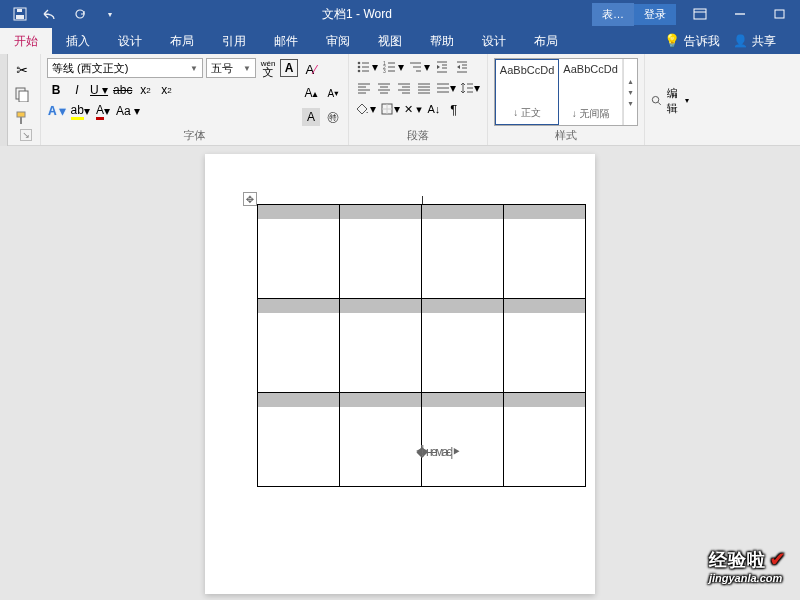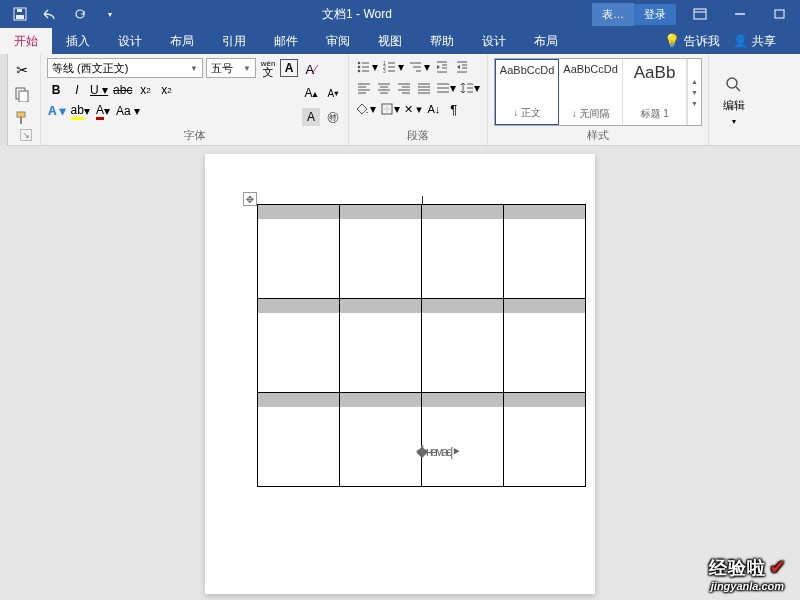--- a/index.html
+++ b/index.html
@@ -40,37 +40,37 @@
     .para-col { display: flex; flex-direction: column; gap: 3px; }
     .para-row { display: flex; gap: 2px; }
     
     .styles-gallery { display: flex; border: 1px solid #ababab; background: #fff; height: 68px; }
     .style-item { width: 64px; border-right: 1px solid #e1e1e1; display: flex; flex-direction: column; align-items: center; justify-content: space-between; padding: 4px; }
     .style-item.active { border: 1px solid #2b579a; }
     .style-sample { font-size: 11px; color: #333; }
     .style-name { font-size: 10px; color: #666; margin-top: 4px; }
     .gallery-expand { width: 14px; display: flex; flex-direction: column; justify-content: center; align-items: center; font-size: 8px; color: #666; gap: 2px; border-left: 1px solid #ddd; }
     
-    .edit-btn { width: 38px; display: flex; flex-direction: column; align-items: center; justify-content: center; gap: 4px; font-size: 11px; }
+    .edit-btn { width: 38px; display: flex; flex-direction: row; align-items: center; justify-content: center; gap: 4px; font-size: 11px; }
     
     
     .doc-area { position: absolute; left: 0; right: 0; top: 146px; bottom: 0; background: #e6e6e6; display: flex; justify-content: center; align-items: flex-start; padding-top: 8px; }
     .page { width: 390px; height: 440px; background: #fff; box-shadow: 0 2px 6px rgba(0,0,0,0.2); position: relative; }
     .selector-handle { position: absolute; left: 38px; top: 38px; width: 14px; height: 14px; border: 1px solid #999; display: flex; align-items: center; justify-content: center; font-size: 10px; color: #666; }
     .doc-table { position: absolute; left: 52px; top: 50px; border-collapse: collapse; }
     .doc-table td { border: 1px solid #000; width: 82px; height: 94px; vertical-align: top; padding: 0; }
     .cell-sel { height: 14px; background: #bfbfbf; }
     .col-cursor { position: absolute; left: 217px; top: 42px; width: 1px; height: 8px; border-left: 1px solid #333; }
     .col-resize { position: absolute; left: 211px; top: 289px; font-size: 12px; color: #666; letter-spacing: -2px; }
     
     .lightbulb { font-size: 13px; }
     .left-stripe { position: absolute; left: 0; top: 54px; width: 8px; height: 92px; background: #e1e1e1; border-right: 1px solid #c8c8c8; }
     .left-dropshadow { position: absolute; left: 0; top: 146px; width: 8px; height: 6px; background: linear-gradient(#c8c8c8, #e6e6e6); }
     
-    .watermark { position: absolute; right: 14px; bottom: 8px; color: #fff; font-family: Arial, sans-serif; text-align: center; text-shadow: 1px 1px 2px #000, -1px -1px 2px #000, 1px -1px 2px #000, -1px 1px 2px #000; }
+    .watermark { position: absolute; right: 14px; bottom: 16px; color: #fff; font-family: Arial, sans-serif; text-align: left; text-shadow: 1px 1px 2px #000, -1px -1px 2px #000, 1px -1px 2px #000, -1px 1px 2px #000; }
     .watermark .big { font-size: 18px; font-weight: bold; letter-spacing: 1px; }
     .watermark .check { color: #d9261c; font-size: 20px; }
     .watermark .small { font-size: 11px; font-style: italic; font-weight: bold; }
     
     svg { display: block; }
   </style>
 </head>
 <body>
 
 <div class="titlebar">
@@ -326,24 +326,20 @@
     <div class="group-content">
       <div class="styles-gallery">
         <div class="style-item active">
           <div class="style-sample">AaBbCcDd</div>
           <div class="style-name">↓ 正文</div>
         </div>
         <div class="style-item">
           <div class="style-sample">AaBbCcDd</div>
           <div class="style-name">↓ 无间隔</div>
         </div>
-        <div class="style-item">
-          <div class="style-sample" style="font-size:17px;">AaBb</div>
-          <div class="style-name">标题 1</div>
-        </div>
         <div class="gallery-expand">
             <span>▴</span>
             <span>▾</span>
             <span>▾</span>
           </div>
       </div>
     </div>
     <div class="group-label">样式</div>
   </div>
 

